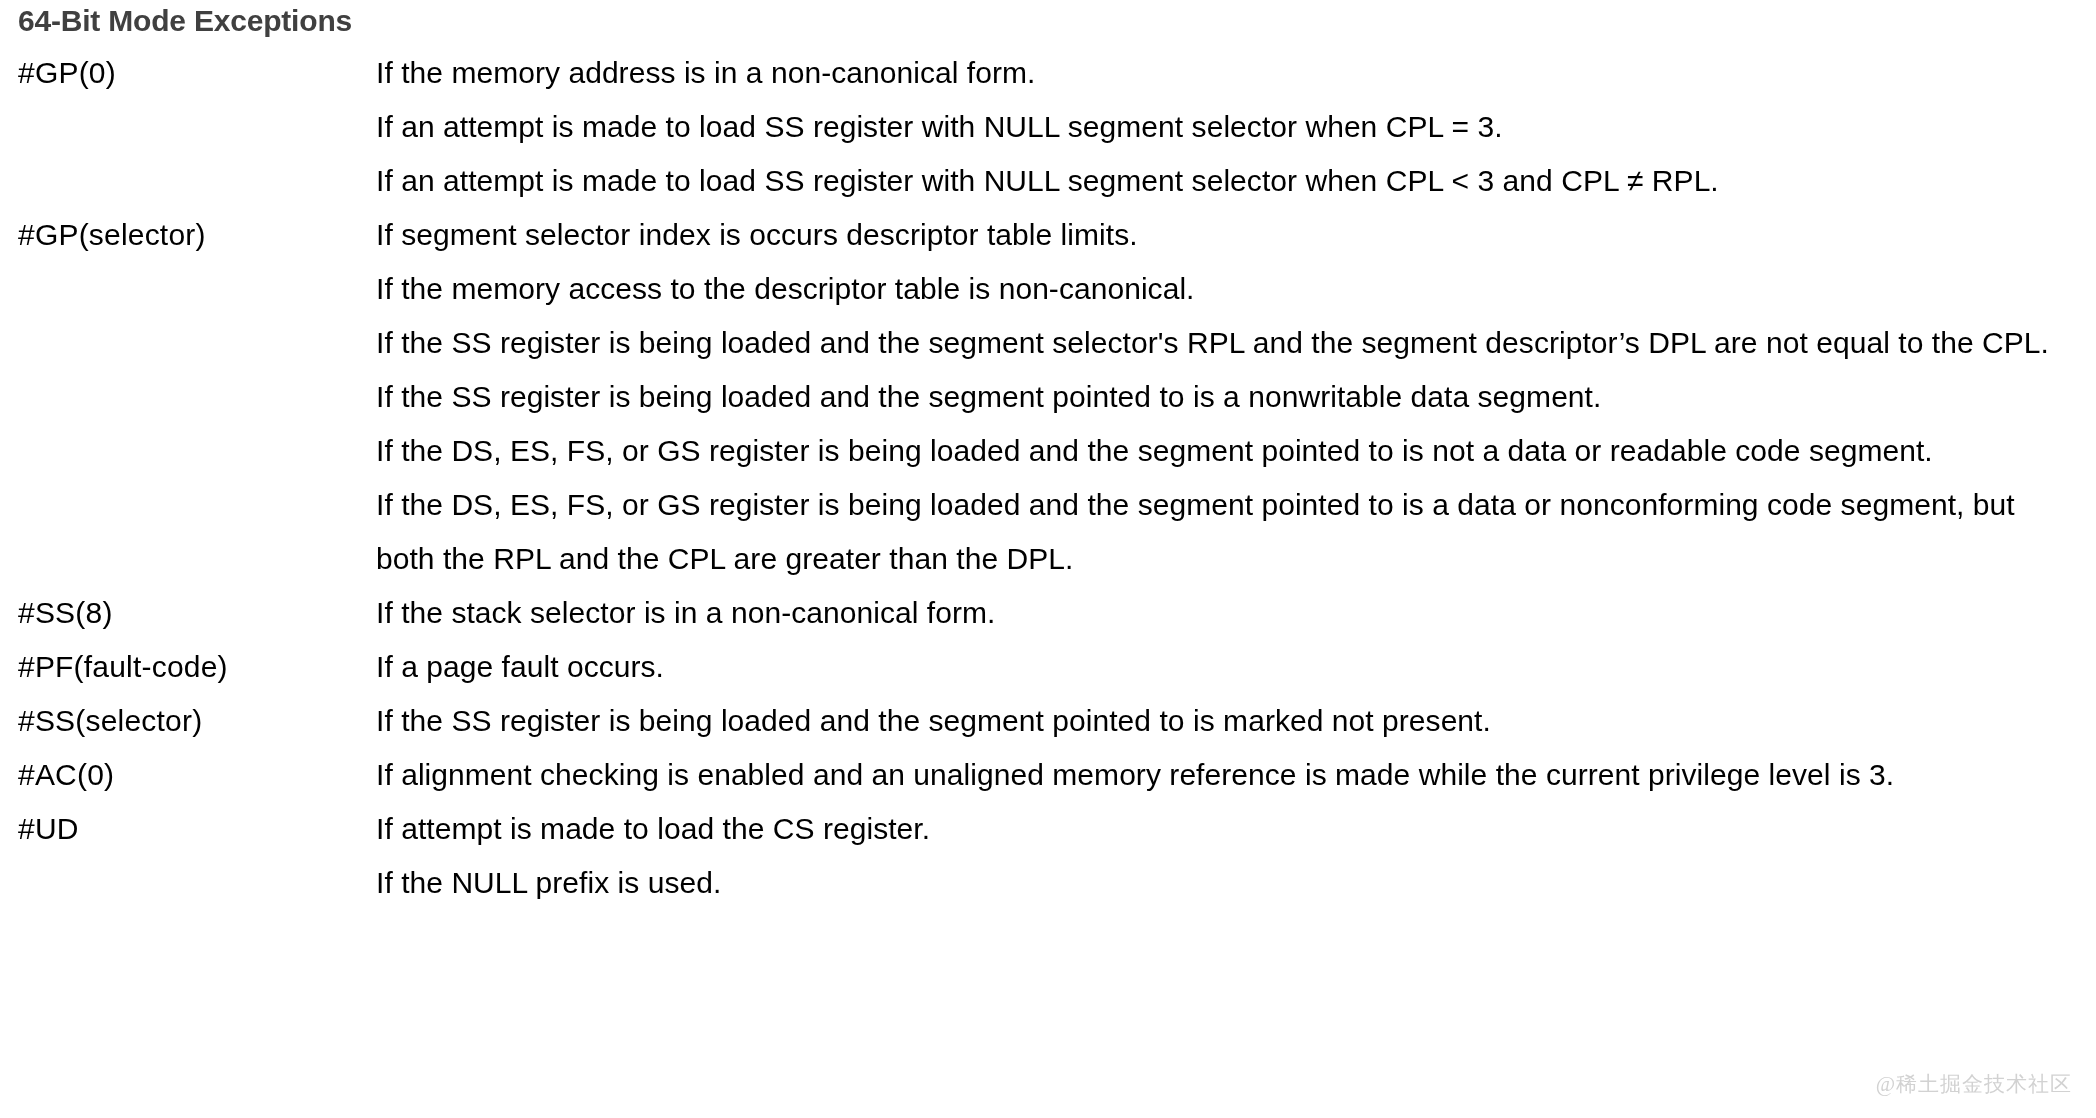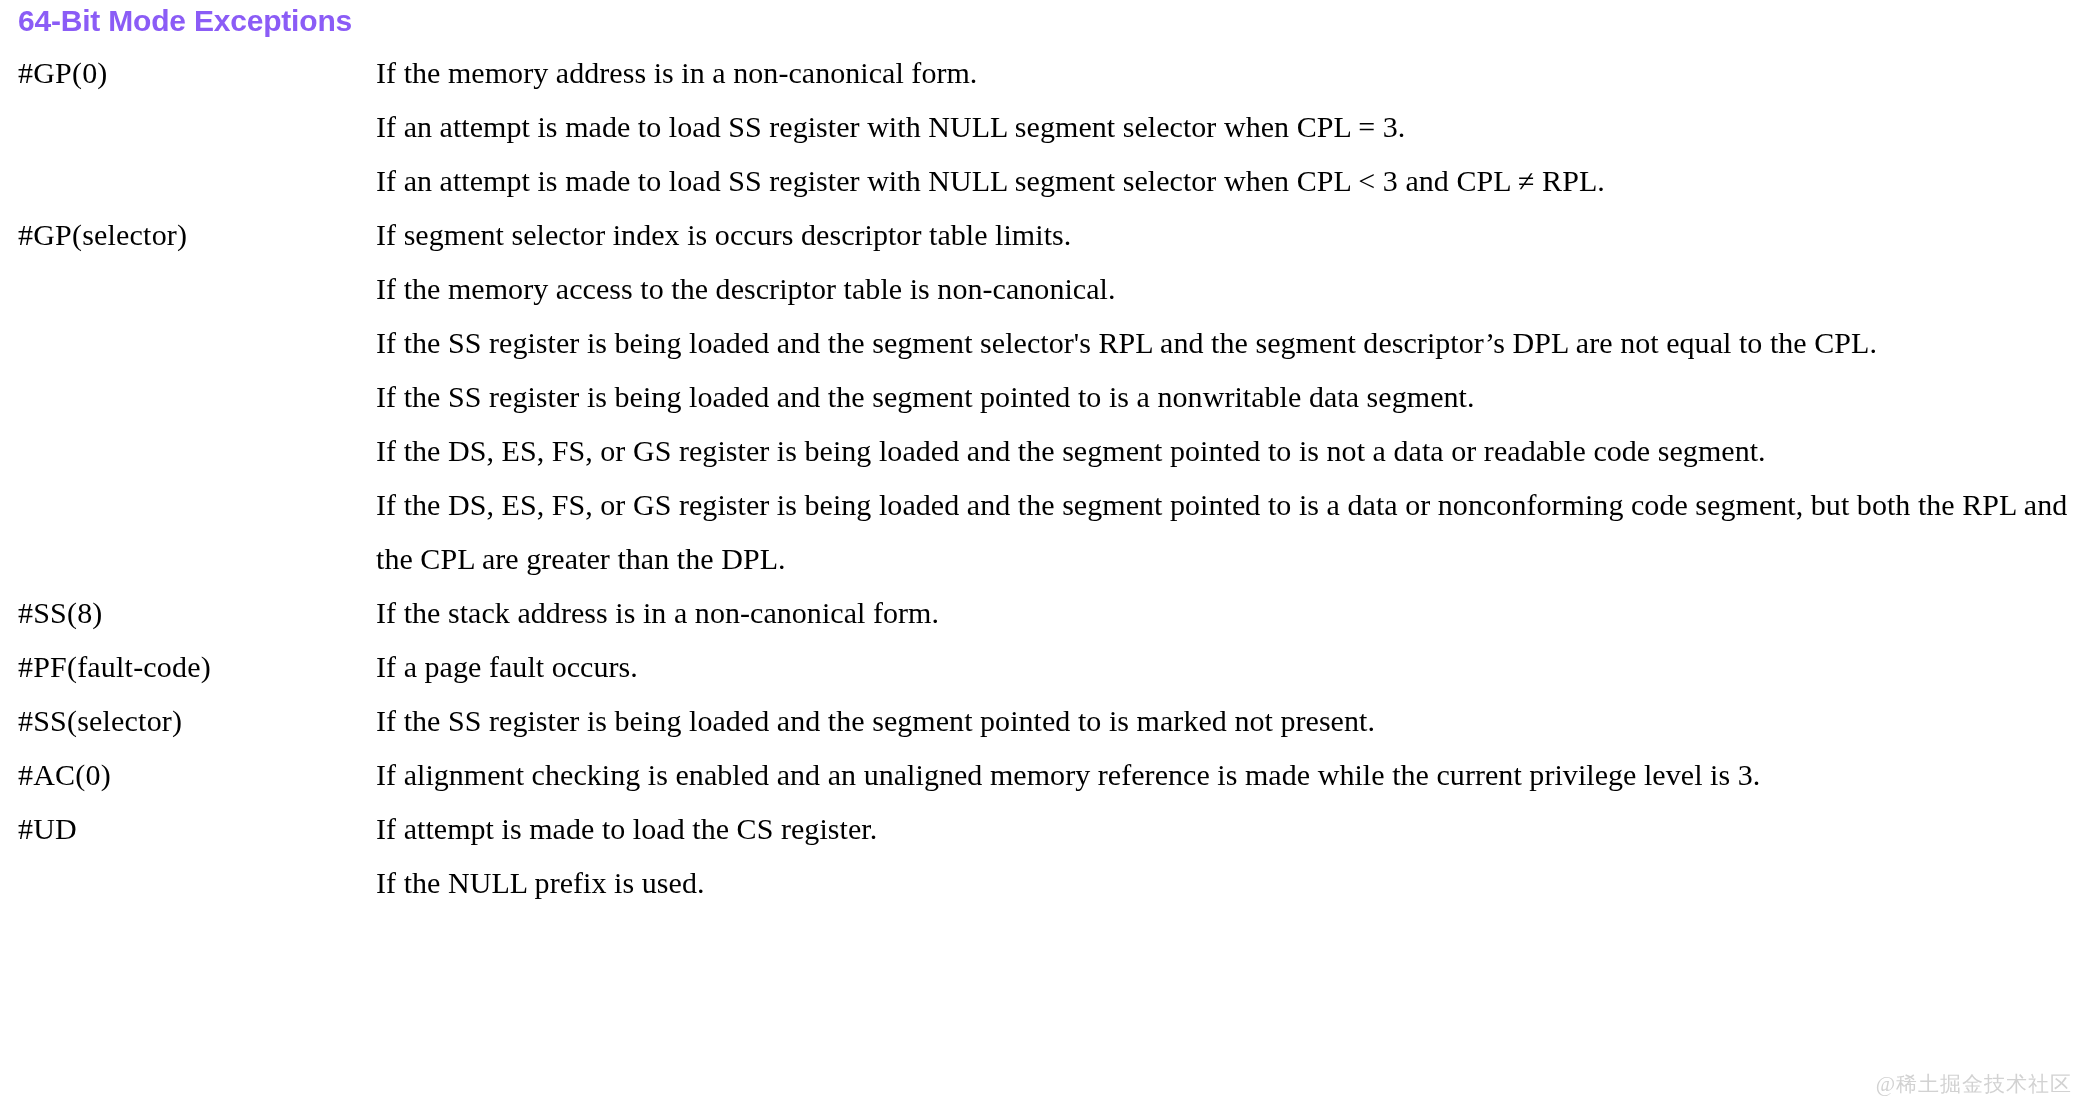--- a/index.html
+++ b/index.html
@@ -34,21 +34,20 @@
   .exc-table {
     width: 2060px;
     border-collapse: collapse;
     table-layout: fixed;
   }
   .exc-table col.c-label { width: 358px; }
   .exc-table col.c-desc  { width: 1702px; }
   .exc-row > .cell {
     vertical-align: top;
     padding: 0;
-    font-family: Liberation Serif, serif;
   }
   .label-cell {
     font-size: 30px;
     line-height: 54px;
     white-space: nowrap;
     letter-spacing: 0.2px;
   }
   .desc-cell {
     font-size: 30px;
     line-height: 54px;
@@ -67,21 +66,21 @@
     font-family: Liberation Serif, serif;
     letter-spacing: 1px;
     white-space: nowrap;
   }
 </style>
 </head>
 <body>
 
 <div class="page">
 
-  <div class="section-title" style="color: #8b5cf6;">64-Bit Mode Exceptions</div>
+  <div class="section-title" style="color: #404040;">64-Bit Mode Exceptions</div>
 
   <table class="exc-table">
     <colgroup>
       <col class="c-label">
       <col class="c-desc">
     </colgroup>
     <tbody>
         <tr class="exc-row">
           <td class="cell label-cell">#GP(0)</td>
           <td class="cell desc-cell">
@@ -97,21 +96,21 @@
             <span class="desc-line">If the memory access to the descriptor table is non-canonical.</span>
             <span class="desc-line">If the SS register is being loaded and the segment selector's RPL and the segment descriptor’s DPL are not equal to the CPL.</span>
             <span class="desc-line">If the SS register is being loaded and the segment pointed to is a nonwritable data segment.</span>
             <span class="desc-line">If the DS, ES, FS, or GS register is being loaded and the segment pointed to is not a data or readable code segment.</span>
             <span class="desc-line">If the DS, ES, FS, or GS register is being loaded and the segment pointed to is a data or nonconforming code segment, but both the RPL and the CPL are greater than the DPL.</span>
           </td>
         </tr>
         <tr class="exc-row">
           <td class="cell label-cell">#SS(8)</td>
           <td class="cell desc-cell">
-            <span class="desc-line">If the stack address is in a non-canonical form.</span>
+            <span class="desc-line">If the stack selector is in a non-canonical form.</span>
           </td>
         </tr>
         <tr class="exc-row">
           <td class="cell label-cell">#PF(fault-code)</td>
           <td class="cell desc-cell">
             <span class="desc-line">If a page fault occurs.</span>
           </td>
         </tr>
         <tr class="exc-row">
           <td class="cell label-cell">#SS(selector)</td>

